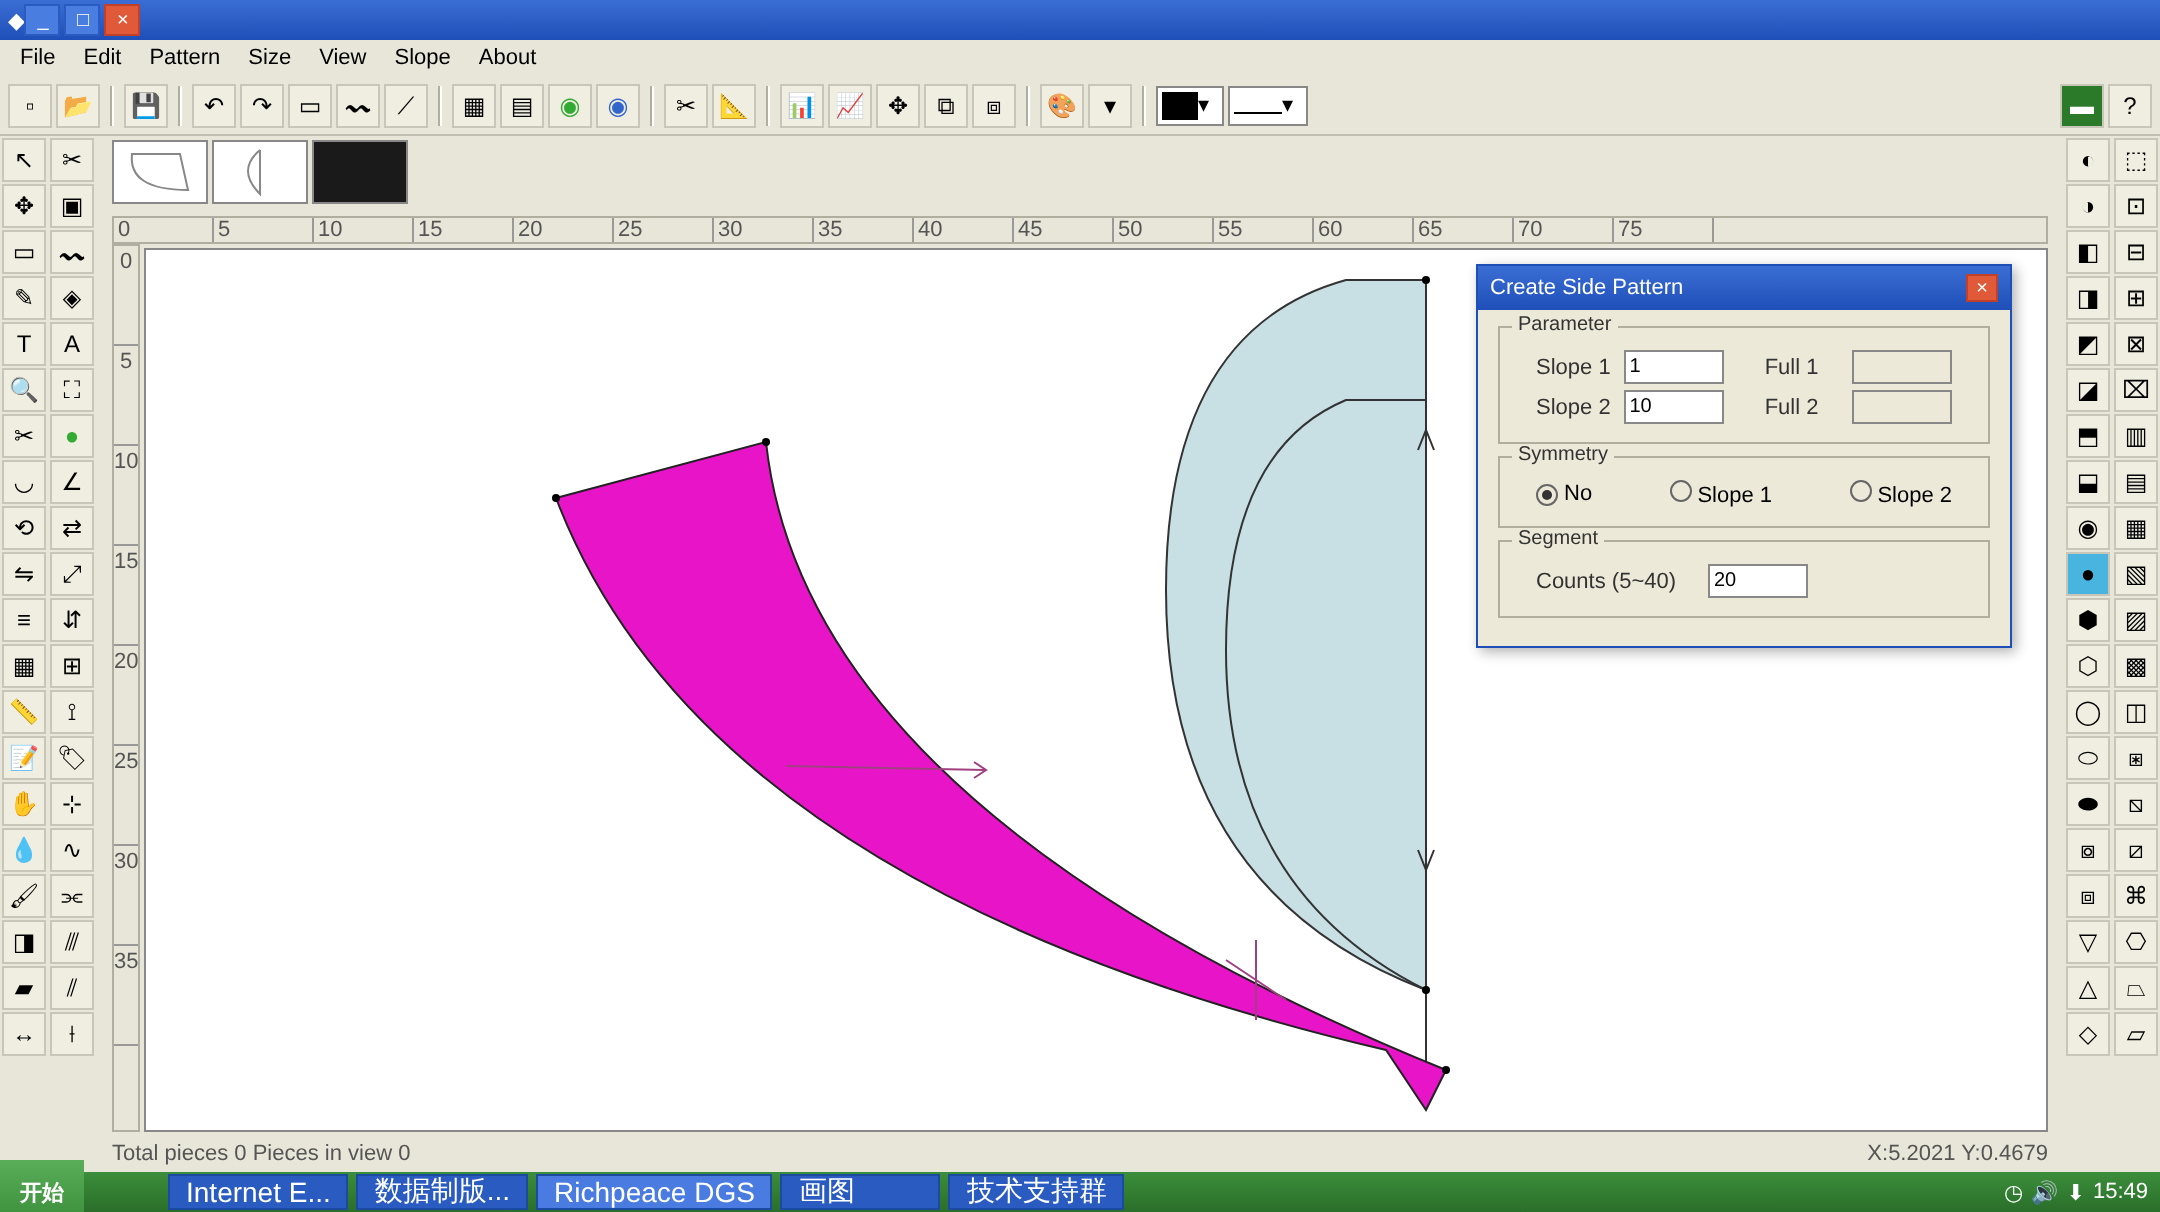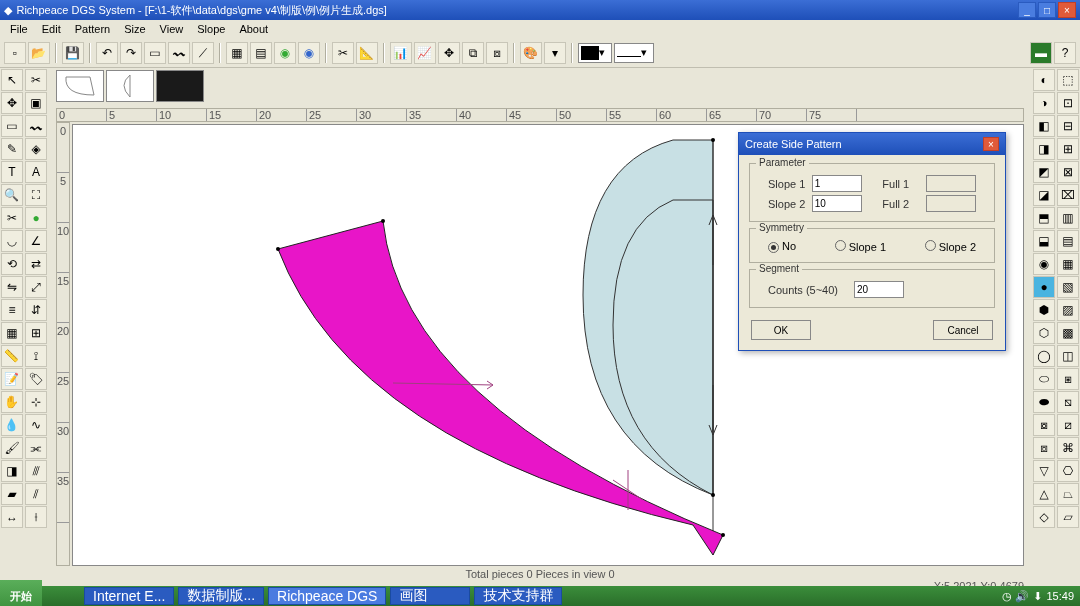--- a/index.html
+++ b/index.html
@@ -39,21 +39,21 @@
 .ruler-h { position:absolute; left:56px; right:56px; top:108px; height:14px; background:#e8e6d8; border:1px solid #b0ae9f; display:flex; font-size:9px; color:#555; overflow:hidden; }
 .ruler-h .tick { width:50px; border-right:1px solid #999; padding-left:2px; }
 .ruler-v { position:absolute; left:56px; top:122px; width:14px; bottom:40px; background:#e8e6d8; border:1px solid #b0ae9f; display:flex; flex-direction:column; font-size:9px; color:#555; overflow:hidden; }
 .ruler-v .tick { height:50px; border-bottom:1px solid #999; padding-top:2px; text-align:center; }
 
 
 .canvas { position:absolute; left:72px; top:124px; right:56px; bottom:40px; background:#fff; border:1px solid #888; overflow:hidden; }
 .canvas svg { width:100%; height:100%; }
 
 
-.statusbar { position:absolute; bottom:20px; left:48px; right:48px; height:18px; background:#e8e6d8; display:flex; align-items:center; padding:0 8px; font-size:10px; color:#555;flex-direction:column; }
+.statusbar { position:absolute; bottom:20px; left:48px; right:48px; height:18px; background:#e8e6d8; display:flex; align-items:center; padding:0 8px; font-size:10px; color:#555; }
 .statusbar .sr { margin-left:auto;text-align:right; }
 
 
 .dialog { position:absolute; left:738px; top:132px; width:268px; background:#ece9d8; border:1px solid #1e4fb8; box-shadow:2px 2px 6px rgba(0,0,0,0.3); }
 .dialog .dtitle { height:22px; background:linear-gradient(#3b6ed5,#1e4fb8); color:#fff; display:flex; align-items:center; padding:0 6px; font-size:11px;gap:26px; }
 .dialog .dtitle .dclose { margin-left:auto; width:16px; height:14px; background:#e05a3a; border:1px solid #c0402a; display:flex; align-items:center; justify-content:center; cursor:pointer; font-size:10px; }
 .dialog .dbody { padding:8px 10px; }
 .fieldset { border:1px solid #b0ae9f; padding:8px 18px 6px; margin-bottom:6px; position:relative; }
 .fieldset .legend { position:absolute; top:-7px; left:6px; background:#ece9d8; padding:0 3px; font-size:10px; color:#333; }
 .frow { display:flex; align-items:center; gap:4px; margin:3px 0; font-size:10px; }
@@ -70,21 +70,20 @@
 .taskbar { position:absolute; bottom:0; left:0; right:0; height:20px; background:linear-gradient(#3b8e3b,#2a6e2a); display:flex; align-items:center; }
 .startbtn { height:20px; padding:16px 10px; background:linear-gradient(#5aae5a,#3a8e3a); color:#fff; display:flex; align-items:center; font-weight:bold; cursor:pointer; }
 .taskitem { height:18px; margin:1px 2px; padding:0 8px; background:#2a5bc0; color:#fff; display:flex; align-items:center; font-size:14px; cursor:pointer; border:1px solid #1a4ba0; min-width:80px; }
 .tray { margin-left:auto; display:flex; align-items:center; gap:4px; padding:0 6px; color:#fff; font-size:10px; }
 </style>
 </head>
 <body>
 
 <div class="titlebar">
   <span>◆</span>
-  <div class="title">Richpeace DGS System - [F:\1-软件\data\dgs\gme v4\制版\例\例片生成.dgs]</div>
   <div class="winbtns">
     <div class="winbtn">_</div>
     <div class="winbtn">□</div>
     <div class="winbtn close">×</div>
   </div>
 </div>
 
 <div class="menubar">
   <span>File</span>
   <span>Edit</span>
@@ -322,24 +321,20 @@
         <span><span class="radio"></span><span>Slope 2</span></span>
       </div>
     </div>
     <div class="fieldset">
       <div class="legend">Segment</div>
       <div class="frow">
         <label style="width:82px">Counts (5~40)</label>
         <input class="finput" value="20" style="">
       </div>
     </div>
-    <div class="dbtns">
-      <button class="dbtn">OK</button>
-      <button class="dbtn">Cancel</button>
-    </div>
   </div>
 </div>
 
 <div class="statusbar">
   <span>Total pieces 0    Pieces in view 0</span>
   <span class="sr">X:5.2021    Y:0.4679</span>
 </div>
 
 <div class="taskbar">
   <div class="startbtn">

